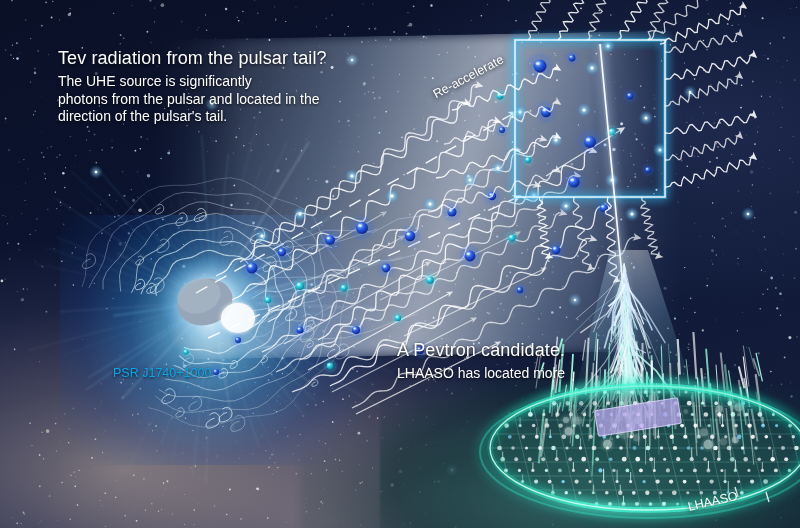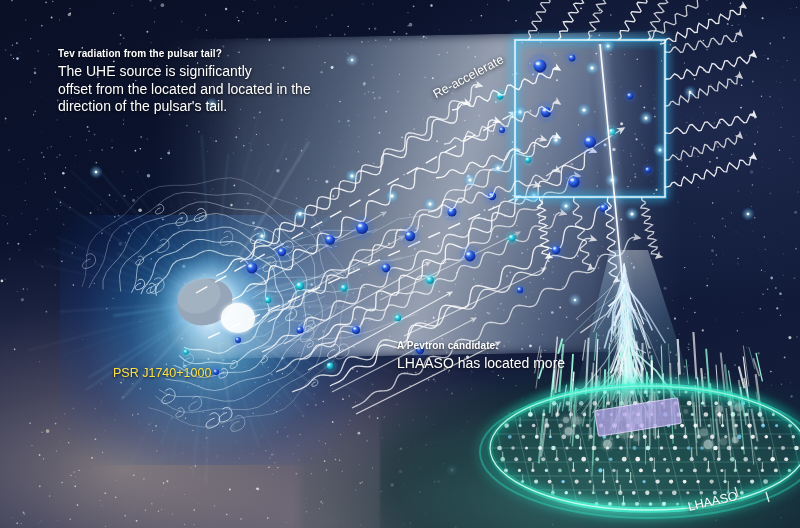--- a/index.html
+++ b/index.html
@@ -87,40 +87,40 @@
     -webkit-mask-image: linear-gradient(to right,
         rgba(0,0,0,0) 0%, #000 18%, #000 82%, rgba(0,0,0,0) 100%);
     mask-image: linear-gradient(to right,
         rgba(0,0,0,0) 0%, #000 18%, #000 82%, rgba(0,0,0,0) 100%);
     filter: blur(6px);
     opacity: 0.85;
   }
   
   .caption { position: absolute; color: #ffffff; text-shadow: 0 1px 3px rgba(0,0,0,0.85); }
   .caption .head {
-    font-size: 10px;
-    font-weight: bold;
+    font-size: 18px;
+    font-weight: normal;
     letter-spacing: 0.1px;
     margin-bottom: 4px;
     white-space: nowrap;
   }
   .caption .body {
     font-size: 14px;
     line-height: 17.5px;
     font-weight: normal;
     white-space: nowrap;
   }
   #caption-pulsar { left: 58px; top: 48px; }
   #caption-pevatron { left: 366px; top: 340px; margin-left: 31px; }
 
   #pulsar-name {
     position: absolute;
     left: 113px; top: 366px;
     font-size: 12.5px;
-    color: #fde047;
+    color: #0ea5e9;
     text-shadow: 0 1px 3px rgba(0,0,0,0.8);
     white-space: nowrap;
   }
   #reaccel-label {
     position: absolute;
     left: 434px; top: 88px;
     font-size: 12.5px;
     color: #ffffff;
     text-shadow: 0 1px 4px rgba(0,0,0,0.85);
     transform: rotate(-28deg);
@@ -2426,21 +2426,21 @@
 
     <g stroke="#ffffff" stroke-width="1.3" opacity="0.9">
       <path d="M735,487 L738,497"></path>
       <path d="M766,492 L769,502"></path>
     </g>
   </svg>
 
   <div class="caption" id="caption-pulsar">
     <div class="head">Tev radiation from the pulsar tail?</div>
     <div class="body">The UHE source is significantly</div>
-    <div class="body">offset from the located and located in the</div>
+    <div class="body">photons from the pulsar and located in the</div>
     <div class="body">direction of the pulsar's tail.</div>
   </div>
 
   <div class="caption" id="caption-pevatron">
     <div class="head">A Pevtron candidate.</div>
     <div class="body">LHAASO has located more</div>
   </div>
 
   <div id="pulsar-name">PSR J1740+1000</div>
   <div id="reaccel-label">Re-accelerate</div>

